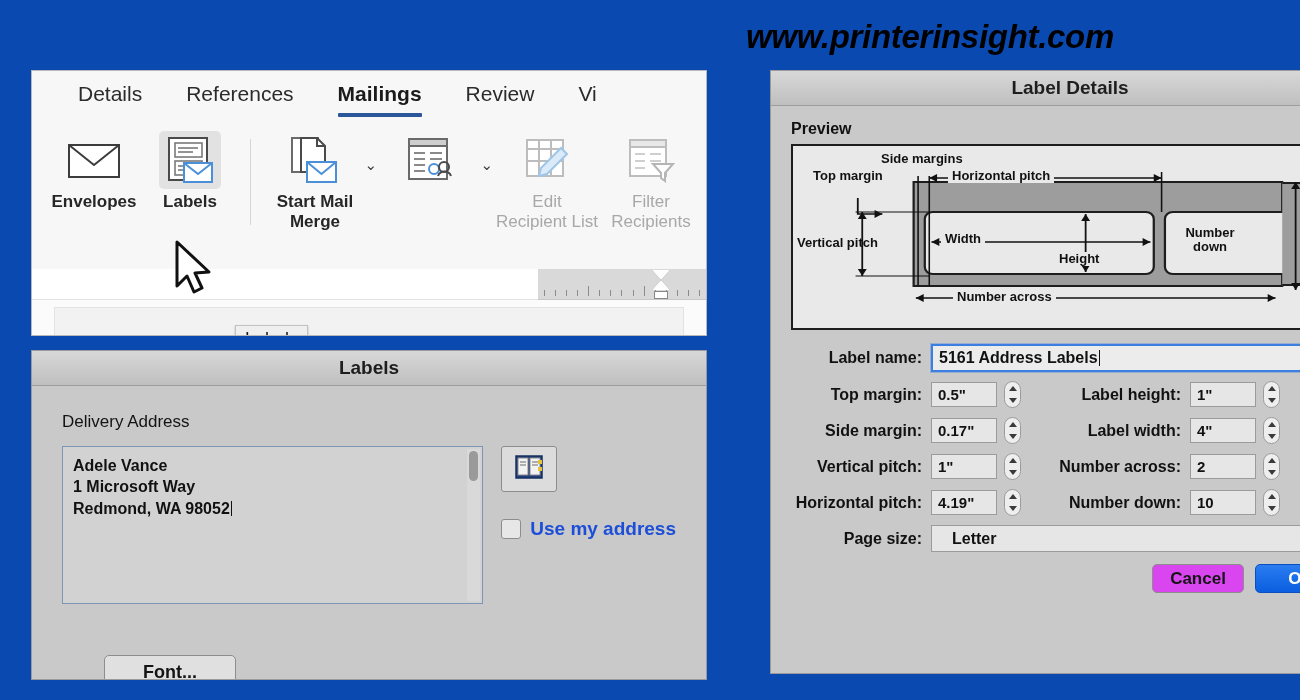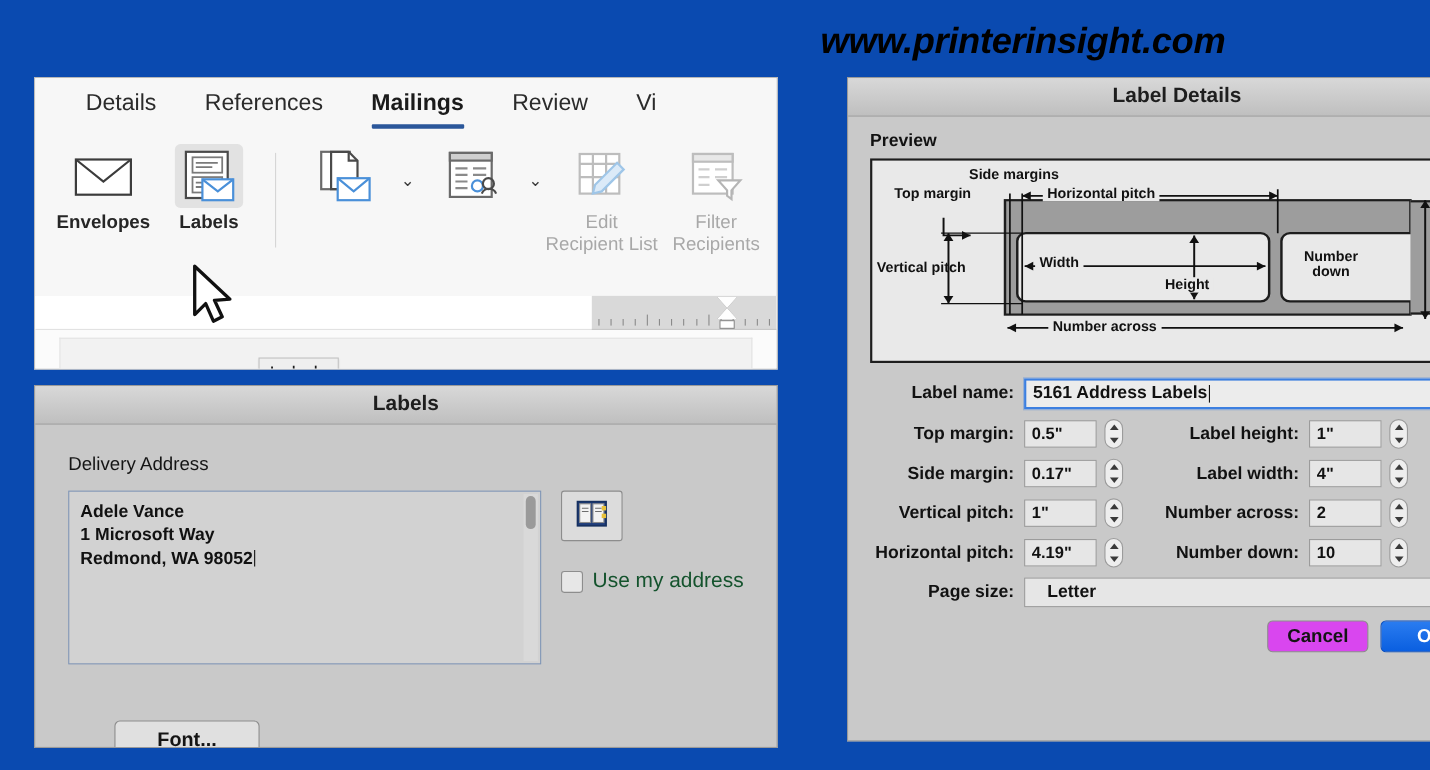--- a/index.html
+++ b/index.html
@@ -338,22 +338,22 @@
   .chk-box {
     width: 18px;
     height: 18px;
     background: #e7e7e7;
     border: 1px solid #8d8d8d;
     border-radius: 3px;
     flex: none;
   }
   .chk-label {
     font-size: 19px;
-    font-weight: normal;
-    color: #14532d;
+    font-weight: bold;
+    color: #1d4ed8;
     margin-left: 9px;
     white-space: nowrap;
   }
   .font-btn {
     position: absolute;
     left: 72px;
     top: 269px;
     min-width: 98px;
     padding: 6px 16px 7px 16px;
     background: #e0e0e0;
@@ -596,20 +596,21 @@
         <div class="rb-icon-wrap">
           <svg width="52" height="48" viewBox="0 0 52 48">
             <rect x="3" y="2" width="26" height="34" fill="#ffffff" stroke="#6a6a6a" stroke-width="2"></rect>
             <path d="M12 2 h16 l8 8 v26 h-24 z" fill="#ffffff" stroke="#4a4a4a" stroke-width="2"></path>
             <path d="M28 2 v8 h8" fill="none" stroke="#4a4a4a" stroke-width="2"></path>
             <rect x="18" y="26" width="29" height="20" fill="#ffffff" stroke="#4a90d9" stroke-width="2"></rect>
             <path d="M18 26 L32.5 38 L47 26" fill="none" stroke="#4a90d9" stroke-width="2"></path>
           </svg>
         </div>
         <span class="rb-chevron">⌄</span>
+        <div class="rb-label two">Start Mail Merge</div>
       </div>
 
       <div class="rb-item wide has-chev">
         <div class="rb-icon-wrap">
           <svg width="52" height="48" viewBox="0 0 52 48">
             <rect x="4" y="3" width="38" height="40" fill="#ffffff" stroke="#6a6a6a" stroke-width="2"></rect>
             <rect x="4" y="3" width="38" height="7" fill="#cfcfcf" stroke="#6a6a6a" stroke-width="2"></rect>
             <line x1="9" y1="17" x2="20" y2="17" stroke="#8a8a8a" stroke-width="2"></line>
             <line x1="25" y1="17" x2="37" y2="17" stroke="#8a8a8a" stroke-width="2"></line>
             <line x1="9" y1="23" x2="20" y2="23" stroke="#8a8a8a" stroke-width="2"></line>

